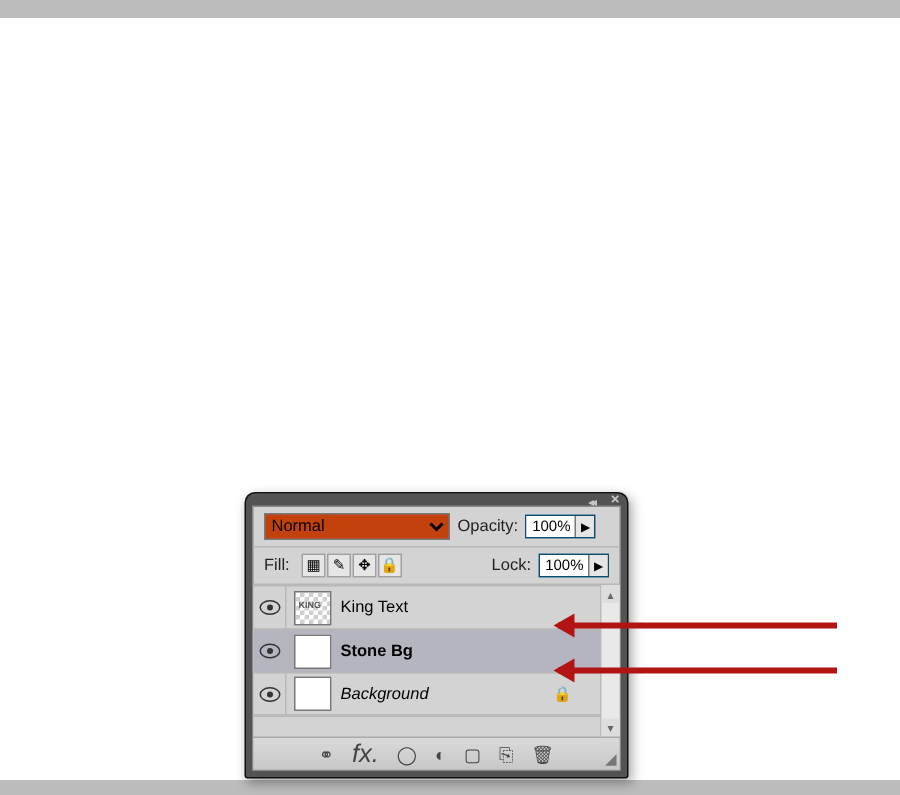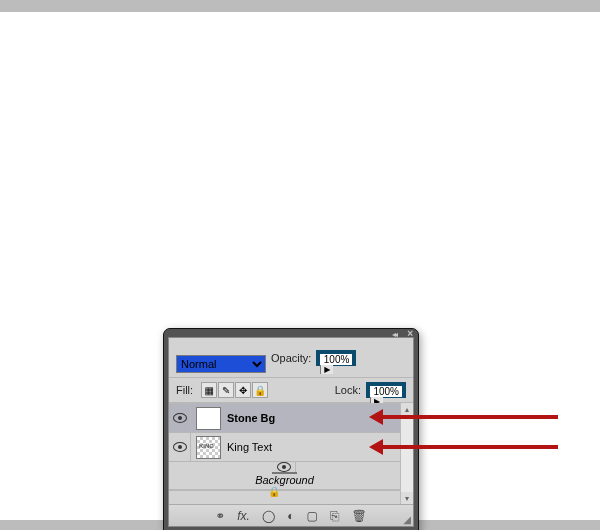--- a/index.html
+++ b/index.html
@@ -82,34 +82,32 @@
 .row {
   display: flex;
   align-items: center;
   padding: 4px 7px;
   gap: 5px;
 }
 .row.control-row {
   border-bottom: 1px solid #b8b8b8;
 }
 select.blend {
-  width: 90px;
+  width: 124px;
   height: 18px;
   font-size: 11px;
-  background: #1d4ed8;
+  background: #c2410c;
   border: 1px solid #7a7a7a;
-  margin-top: 13px;
 }
 .label { color: #222; font-size: 11px; }
 .pct-box {
   display: inline-flex;
-  border: 4px solid #0c4a6e;
+  border: 1px solid #0c4a6e;
   height: 16px;
   background: #fff;
-  flex-direction: column;
 }
 .pct-box input {
   width: 32px;
   border: 0;
   font-size: 10px;
   text-align: right;
   padding-right: 3px;
   background: #fff;
 }
 .pct-box .arrow-btn {
@@ -133,21 +131,21 @@
 }
 .layers-list {
   background: #d3d3d3;
 }
 .layer-row {
   display: flex;
   align-items: center;
   height: 29px;
   border-top: 1px solid #b8b8b8;
 }
-.layer-row.last { border-bottom: 1px solid #b8b8b8; flex-direction: column; }
+.layer-row.last { border-bottom: 1px solid #b8b8b8; }
 .layer-row.sel { background: #b5b5c0; }
 .vis-col {
   width: 22px;
   display: flex; align-items: center; justify-content: center;
   border-right: 1px solid #b8b8b8;
   height: 100%;
 }
 .eye {
   width: 14px; height: 10px;
   border: 1px solid #333;
@@ -285,59 +283,59 @@
       <span class="label">Lock:</span>
       <span class="pct-box">
         <input value="100%" style="">
         <span class="arrow-btn">▶</span>
       </span>
     </div>
 
     <div class="layers-wrap">
       <div class="layers-list" style="padding-right:13px;">
 
-        <div class="layer-row sel">
-          <div class="vis-col">
-              <div class="eye"></div>
-            </div>
-          <div class="thumb"></div>
-          <div class="layer-name bold">Stone Bg</div>
-        </div>
-
         <div class="layer-row">
           <div class="vis-col">
               <div class="eye"></div>
             </div>
           <div class="thumb checker">
               <span class="tinytext">KING</span>
             </div>
           <div class="layer-name">King Text</div>
         </div>
 
+        <div class="layer-row sel">
+          <div class="vis-col">
+              <div class="eye"></div>
+            </div>
+          <div class="thumb"></div>
+          <div class="layer-name bold">Stone Bg</div>
+        </div>
+
         <div class="layer-row last">
           <div class="vis-col">
               <div class="eye"></div>
             </div>
           <div class="thumb"></div>
           <div class="layer-name italic">Background</div>
           <div class="lock-ind">🔒</div>
         </div>
 
         <div style="height:14px;border-top:1px solid #b8b8b8;"></div>
       </div>
 
       <div class="list-scroll">
         <div class="up">▴</div>
         <div class="down">▾</div>
       </div>
     </div>
 
     <div class="panel-footer">
       <span class="ficon">⚭</span>
-      <span class="ficon" style="font-style:italic;font-size:12px;">fx.</span>
+      <span class="ficon" style="font-style:italic;font-size:17px;">fx.</span>
       <span class="ficon">◯</span>
       <span class="ficon">◐</span>
       <span class="ficon">▢</span>
       <span class="ficon">⎘</span>
       <span class="ficon">🗑</span>
       <span class="resize">◢</span>
     </div>
 
   </div>
 </div>

